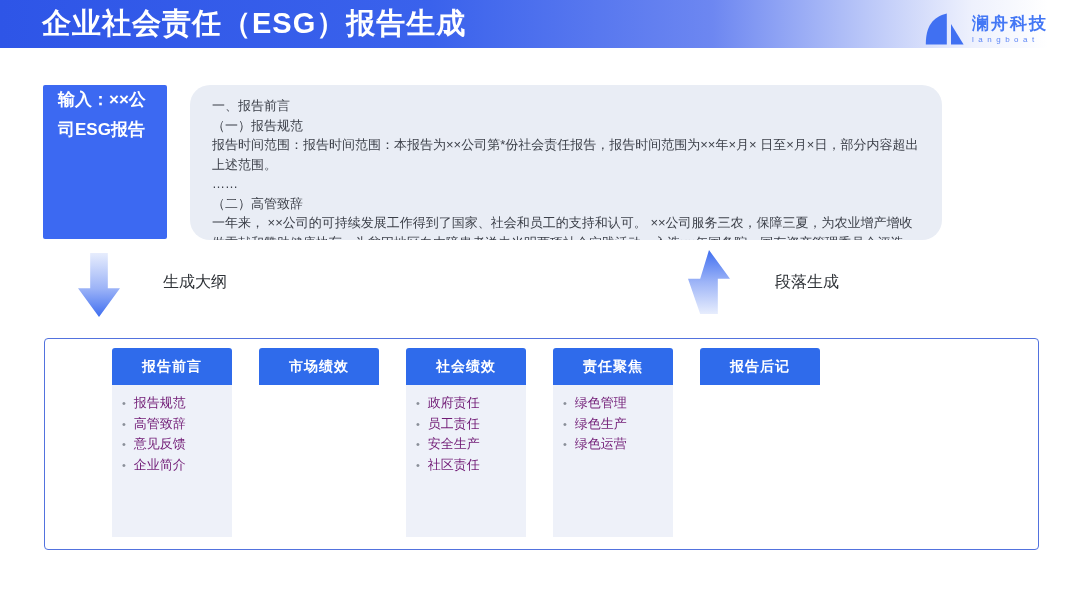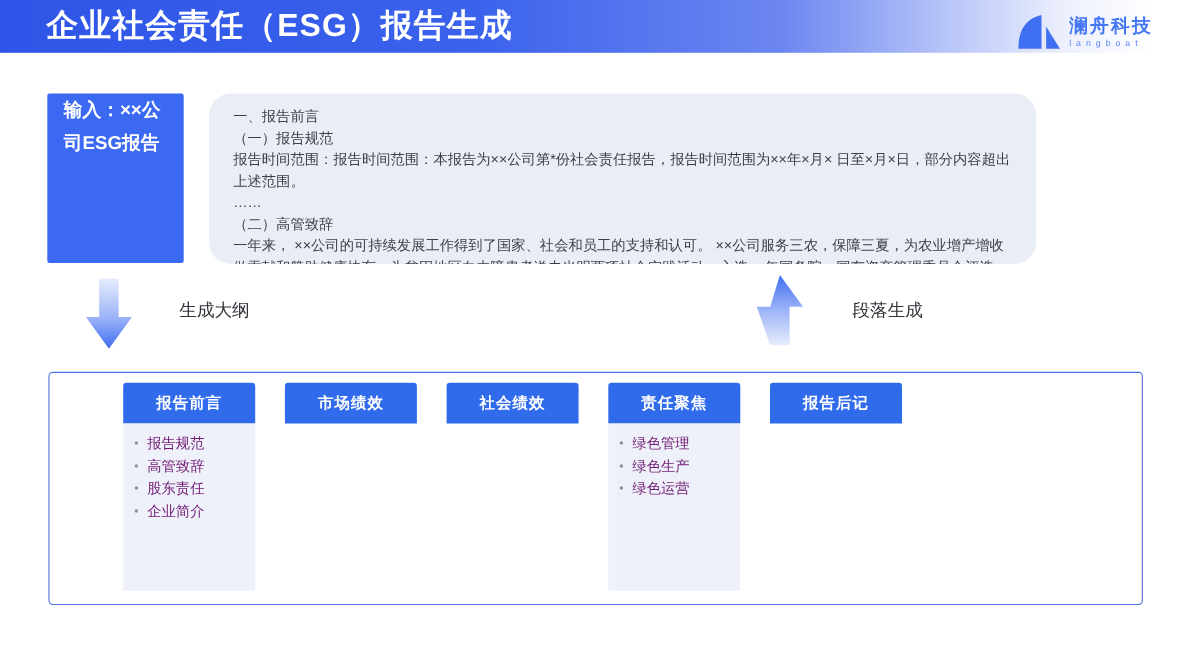--- a/index.html
+++ b/index.html
@@ -144,35 +144,50 @@
       <div class="column-header">报告前言</div>
       <ul class="column-list">
 
       <li>
             <span>报告规范</span>
           </li>
           <li>
             <span>高管致辞</span>
           </li>
           <li>
-            <span>股东责任</span>
+            <span>意见反馈</span>
           </li>
           <li>
             <span>企业简介</span>
           </li>
         </ul>
     </div>
 
 
     <div class="column">
       <div class="column-header">市场绩效</div>
     </div>
 
     <div class="column">
       <div class="column-header">社会绩效</div>
+      <ul class="column-list">
+
+      <li>
+            <span>政府责任</span>
+          </li>
+          <li>
+            <span>员工责任</span>
+          </li>
+          <li>
+            <span>安全生产</span>
+          </li>
+          <li>
+            <span>社区责任</span>
+          </li>
+        </ul>
     </div>
 
     <div class="column">
       <div class="column-header">责任聚焦</div>
       <ul class="column-list">
 
       <li>
             <span>绿色管理</span>
           </li>
           <li>

